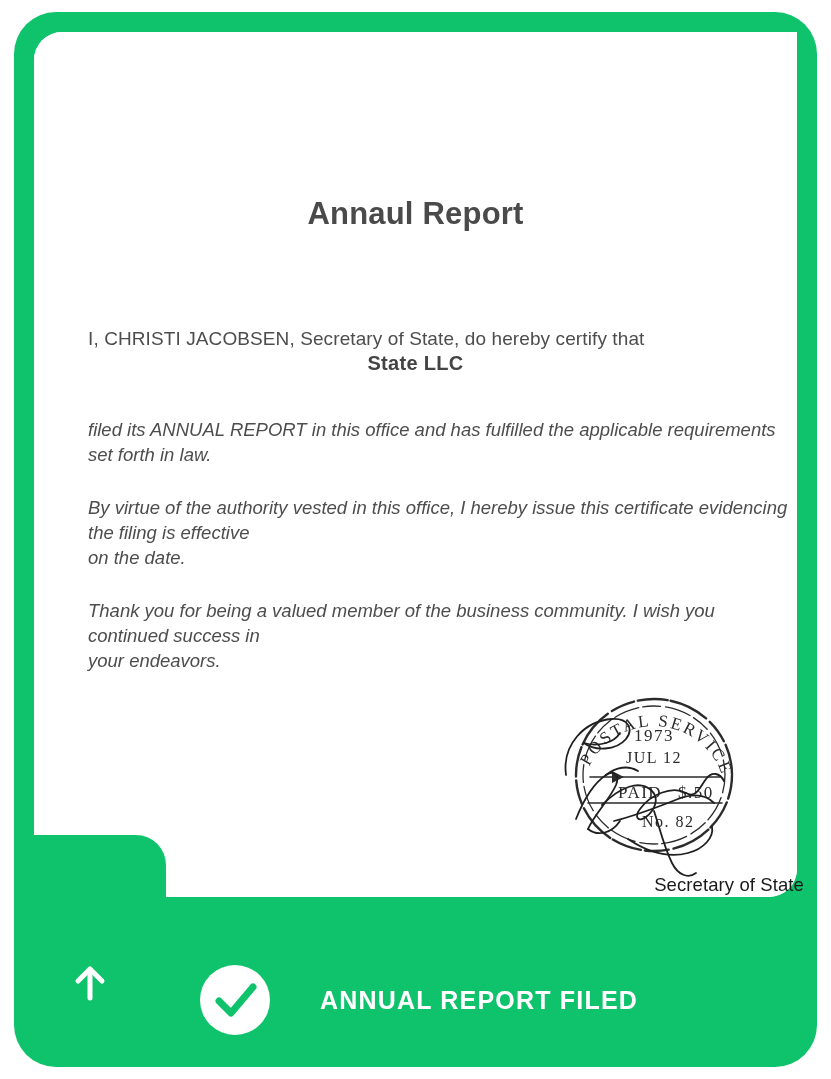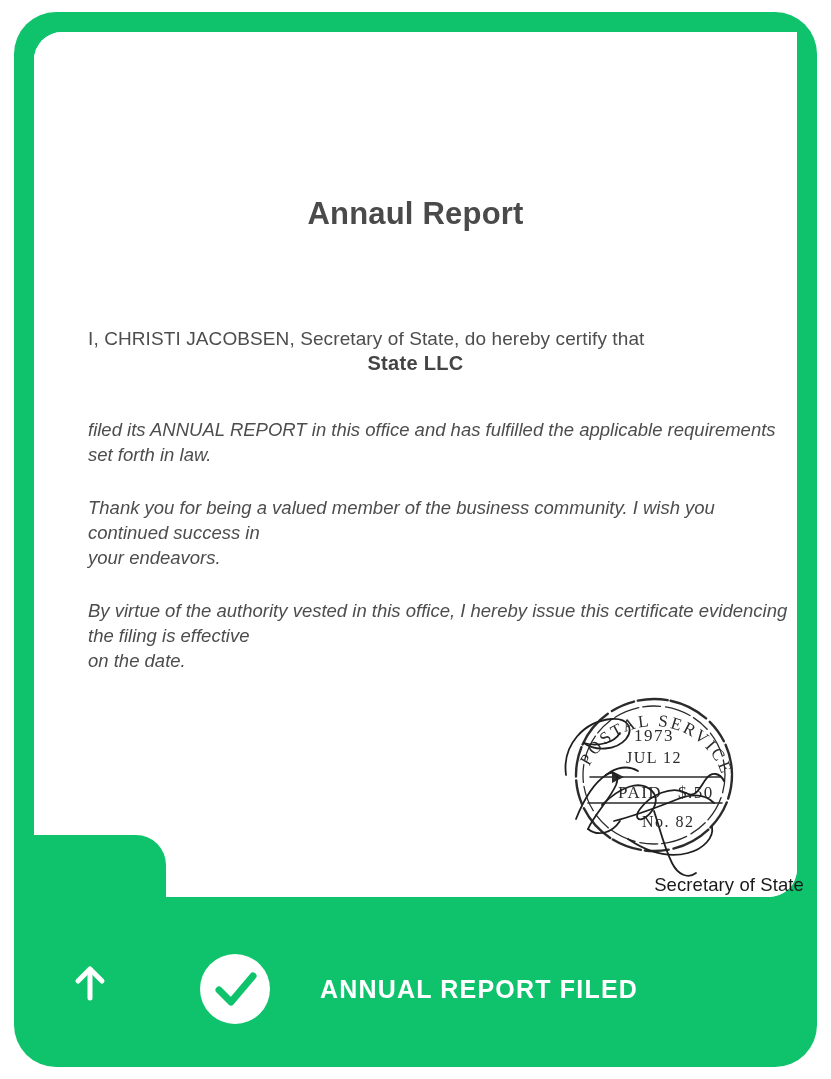--- a/index.html
+++ b/index.html
@@ -233,21 +233,21 @@
     cursor: pointer;
   }
   .ico-arrow-up {
     width: 46px;
     height: 46px;
   }
 
   .status-banner {
     position: absolute;
     left: 152px;
-    bottom: 24px;
+    bottom: 13px;
     width: 618px;
     height: 108px;
     background: #0FC36C;
     border-radius: 18px;
     display: flex;
     align-items: center;
     padding-left: 32px;
     cursor: pointer;
   }
   .banner-inner {
@@ -292,24 +292,24 @@
     <div class="doc-content">
 
       <div class="doc-title">Annaul Report</div>
 
       <div class="certify-line">I, CHRISTI JACOBSEN, Secretary of State, do hereby certify that</div>
 
       <div class="entity-name">State LLC</div>
 
       <div class="body-blocks">
         <div class="para">filed its ANNUAL REPORT in this office and has fulfilled the applicable requirements set forth in law.</div>
+        <div class="para">By virtue of the authority vested in this office, I hereby issue this certificate evidencing the filing is effective
+on the date.</div>
         <div class="para">Thank you for being a valued member of the business community. I wish you continued success in
 your endeavors.</div>
-        <div class="para">By virtue of the authority vested in this office, I hereby issue this certificate evidencing the filing is effective
-on the date.</div>
       </div>
 
       <div class="seal-wrap">
         <svg class="seal-svg" width="210" height="200" viewBox="0 0 210 200">
           <g stroke="#2b2b2b" fill="none" stroke-linecap="round">
 
             <ellipse cx="100" cy="88" rx="78" ry="76" stroke-width="2.4" stroke-dasharray="24 4 30 3 40 5"></ellipse>
             <ellipse cx="100" cy="88" rx="71" ry="69" stroke-width="1.3" stroke-dasharray="18 5 26 4"></ellipse>
 
             <line x1="36" y1="90" x2="166" y2="90" stroke-width="1.6"></line>

